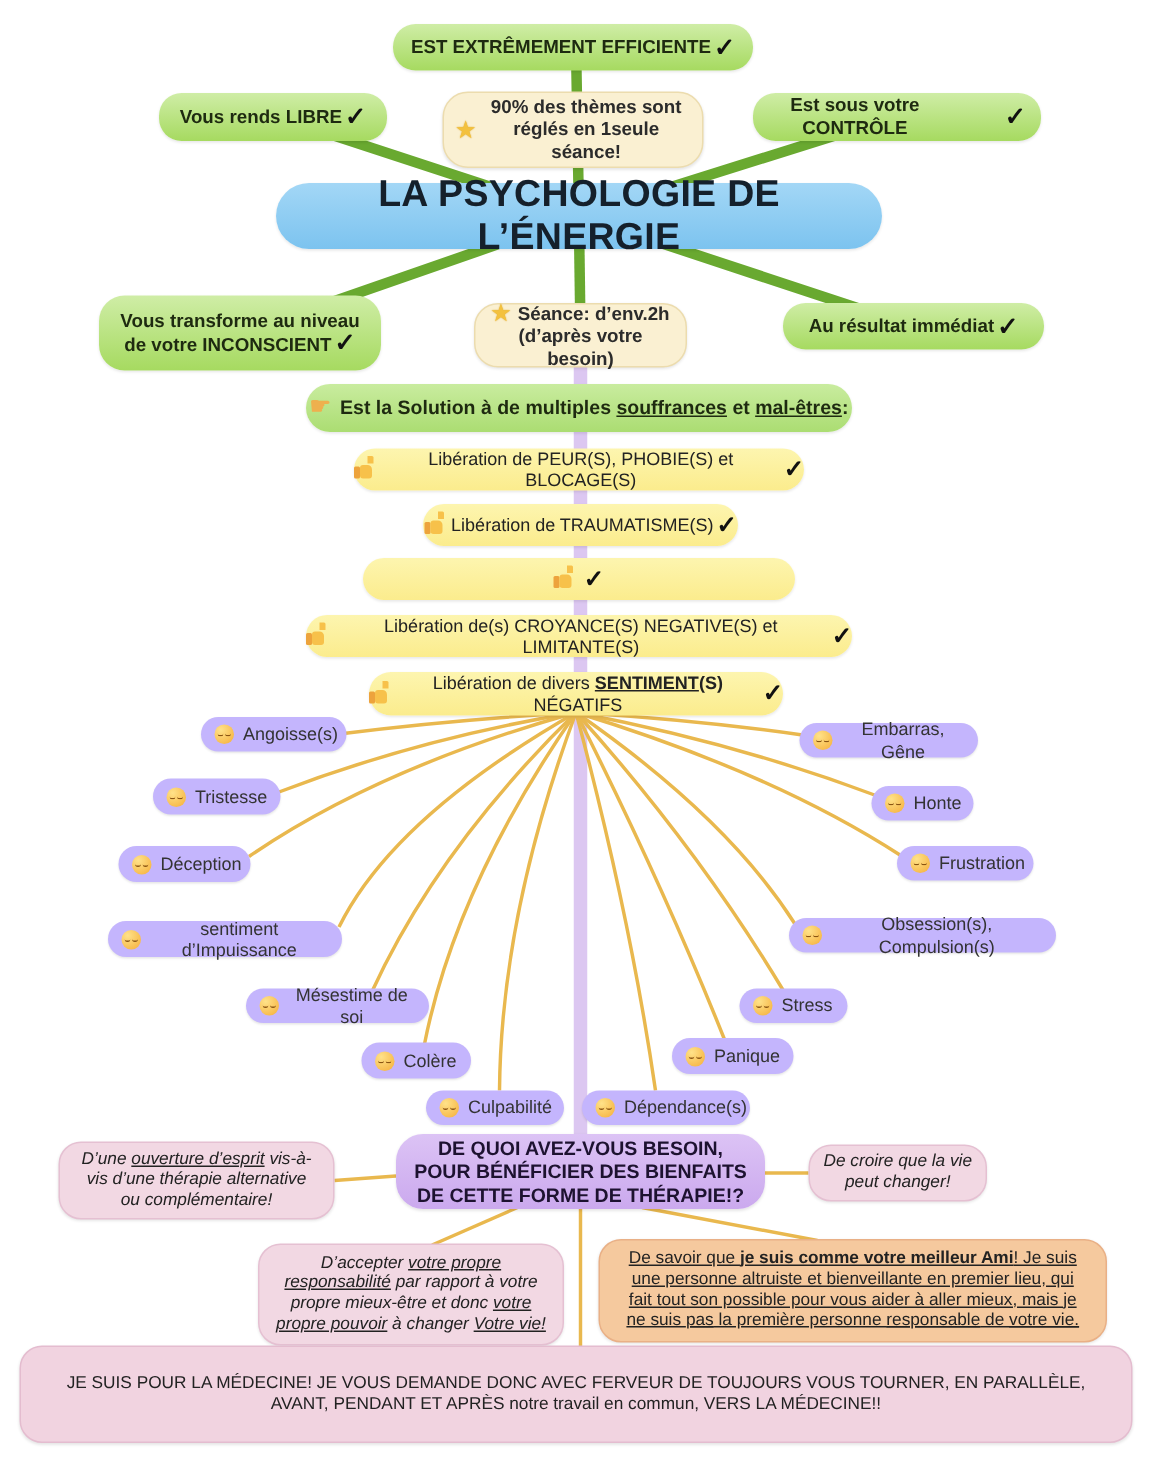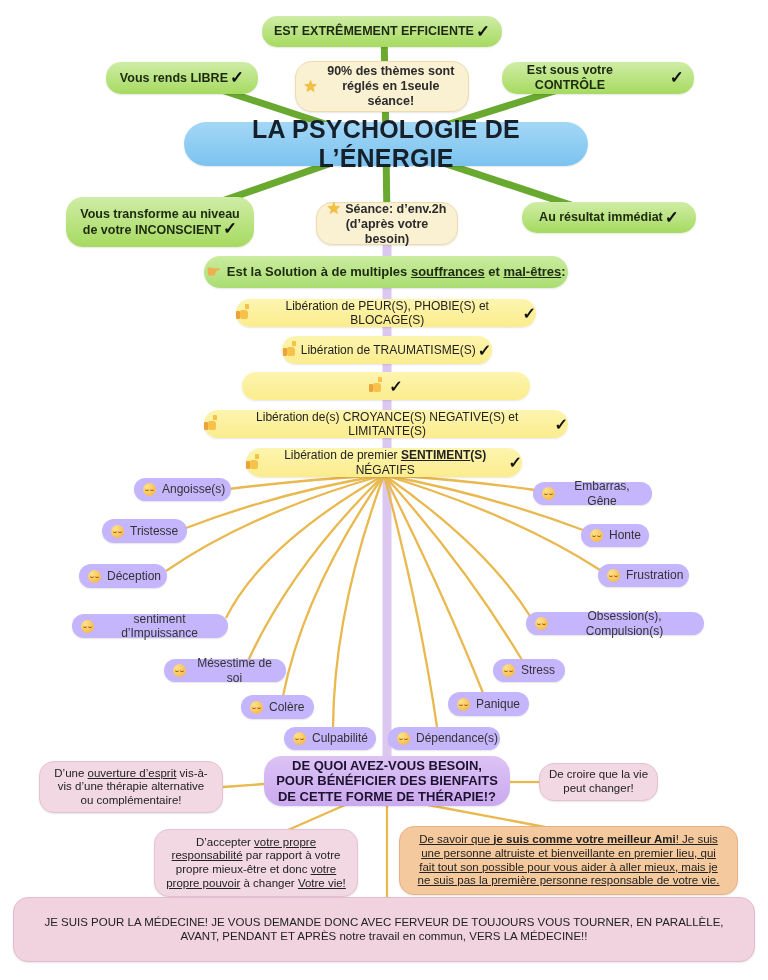--- a/index.html
+++ b/index.html
@@ -12,21 +12,21 @@
   .green{background:linear-gradient(180deg,#cfeda6,#a6da60);font-weight:bold;font-size:12.5px;color:#1e2a10;}
   .cream{background:#faf0d2;border:1px solid #ecdcae;font-weight:bold;font-size:12.5px;color:#2b2b2b;}
   .blue{background:linear-gradient(180deg,#a3d7f6,#7cc3ef);font-weight:bold;font-size:25px;
         border-radius:24px;color:#15202b;letter-spacing:.2px;}
   .solution{background:linear-gradient(180deg,#c9ec9f,#abdd72);font-weight:bold;font-size:13px;color:#1e2a10;}
   .yellow{background:linear-gradient(180deg,#fdf5af,#fbec8d);font-size:12px;color:#222;}
   .emotion{background:#c4b5fd;font-size:12px;color:#333;justify-content:flex-start;
            padding:0 9px;border-radius:12px;box-shadow:0 1px 1.5px rgba(0,0,0,.10);}
   .purple{background:linear-gradient(180deg,#dcc3f5,#cba9ee);font-weight:bold;font-size:13px;
           border-radius:18px;color:#1d1230;}
-  .pink{background:#f2d8e3;font-size:11.5px;border:1px solid #e5c0d2;color:#222;}
+  .pink{background:#f2d8e3;font-size:11.5px;border:1px solid #e5c0d2;color:#222;font-style:italic;}
   .orange{background:#f5c99e;font-size:11.5px;border:1px solid #e9b086;color:#222;}
   .bottom-pink{background:#f1d3e0;font-size:11.5px;border:1px solid #e4bccf;
                flex-direction:column;gap:7px;padding:8px 14px;color:#222;}
   .u{text-decoration:underline;}
   .b{font-weight:bold;}
   .check{font-weight:bold;font-size:1.35em;margin-left:2px;line-height:.8;color:#111;}
   .star{color:#f3c13e;font-size:14px;margin-right:5px;text-shadow:0 0 1px #d89c12;}
   .point{color:#eeb04e;font-size:16px;margin-right:6px;line-height:1;}
   .thumb{width:12px;height:12px;position:relative;margin-right:6px;flex:0 0 auto;display:inline-block;}
   .thumb::before{content:"";position:absolute;left:0;bottom:0;width:4px;height:8px;background:#eda33c;border-radius:1px;}
@@ -140,21 +140,21 @@
     <span class="thumb"></span>
       <span class="check">✓</span>
   </div>
   <div class="bubble yellow" style="left:204px;top:410px;width:364px;height:28px;">
     <span class="thumb"></span>
     <span><span>Libération de(s) CROYANCE(S) NEGATIVE(S) et LIMITANTE(S)</span></span>
       <span class="check">✓</span>
   </div>
   <div class="bubble yellow" style="left:246px;top:448px;width:276px;height:29px;">
     <span class="thumb"></span>
-    <span><span>Libération de premier </span><span class="u b">SENTIMENT</span><span class="b">(S)</span><span> NÉGATIFS</span></span>
+    <span><span>Libération de divers </span><span class="u b">SENTIMENT</span><span class="b">(S)</span><span> NÉGATIFS</span></span>
       <span class="check">✓</span>
   </div>
 
   <div class="bubble emotion" style="left:134px;top:478px;width:97px;height:23px;">
     <span class="face"></span>
       <span>Angoisse(s)</span>
   </div>
   <div class="bubble emotion" style="left:102px;top:519px;width:85px;height:24px;">
     <span class="face"></span>
       <span>Tristesse</span>
@@ -214,21 +214,21 @@
   </div>
 
   <div class="bubble pink" style="left:39px;top:761px;width:184px;height:52px;padding:4px 10px;">
     <span><span>D’une </span><span class="u">ouverture d’esprit</span><span> vis-à-vis d’une thérapie alternative ou complémentaire!</span></span>
   </div>
 
   <div class="bubble pink" style="left:539px;top:763px;width:119px;height:38px;padding:4px 8px;">
     <span>De croire que la vie peut changer!</span>
   </div>
 
-  <div class="bubble pink" style="left:154px;top:829px;width:204px;height:68px;padding:5px 10px;">
+  <div class="bubble pink" style="left:172px;top:829px;width:204px;height:68px;padding:5px 10px;">
     <span><span>D’accepter </span><span class="u">votre propre responsabilité</span><span> par rapport à votre propre mieux-être et donc </span><span class="u">votre propre pouvoir</span><span> à changer </span><span class="u">Votre vie!</span></span>
   </div>
 
   <div class="bubble orange" style="left:399px;top:826px;width:339px;height:69px;padding:5px 12px;text-decoration:underline;">
     <span><span>De savoir que </span><span class="b">je suis comme votre meilleur Ami</span><span>! Je suis une personne altruiste et bienveillante en premier lieu, qui fait tout son possible pour vous aider à aller mieux, mais je ne suis </span><span class="u">pas</span><span> la première personne </span><span class="u">responsable</span><span> de </span><span class="u">votre vie.</span></span>
   </div>
 
   <div class="bubble bottom-pink" style="left:13px;top:897px;width:742px;height:65px;">
     <span>JE SUIS POUR LA MÉDECINE! JE VOUS DEMANDE DONC AVEC FERVEUR DE TOUJOURS VOUS TOURNER, EN PARALLÈLE, AVANT, PENDANT ET APRÈS notre travail en commun, VERS LA MÉDECINE!!</span>
   </div>

